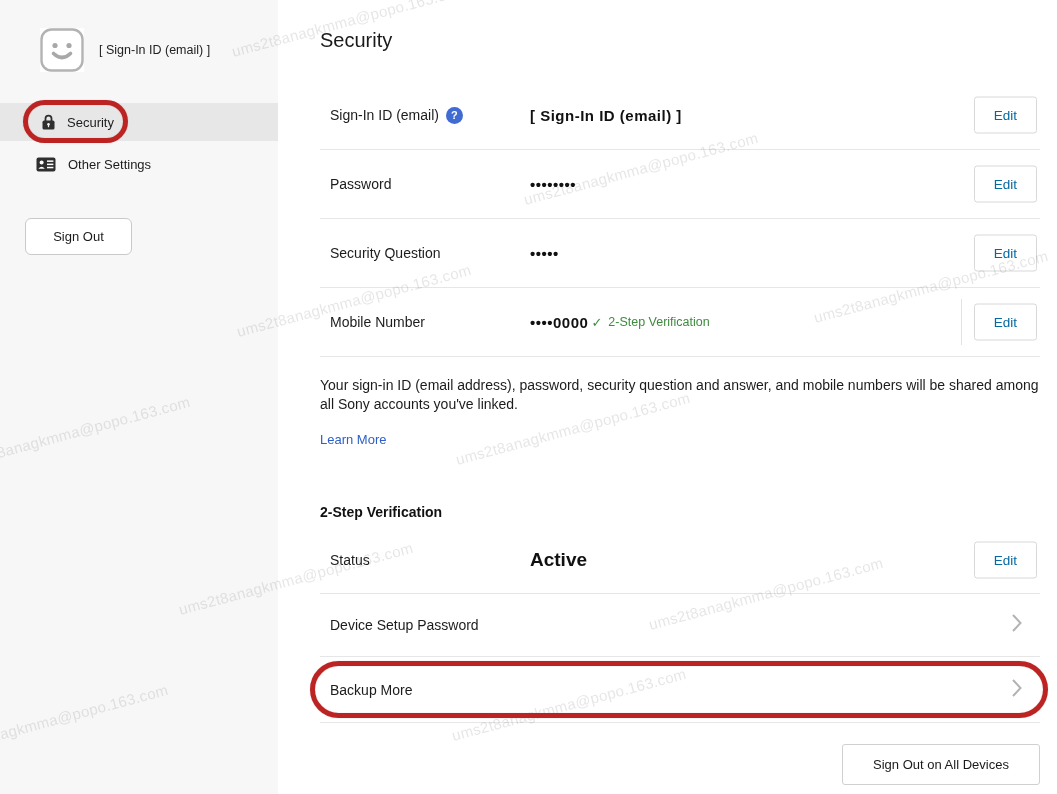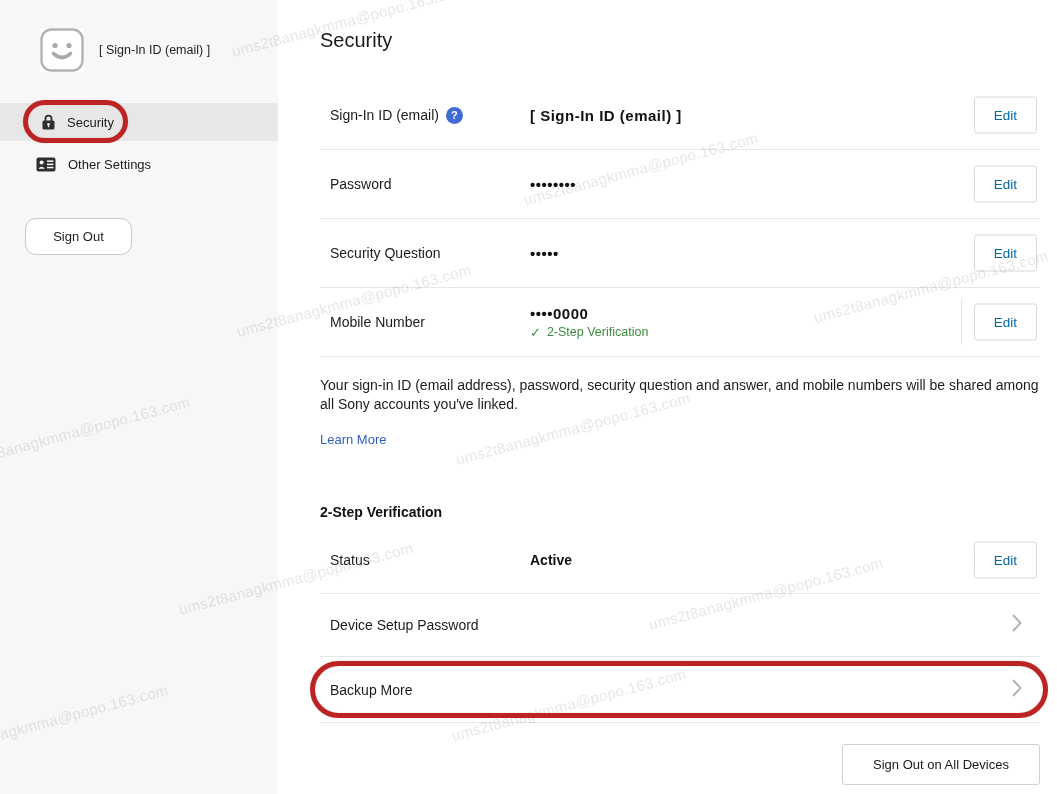--- a/index.html
+++ b/index.html
@@ -15,38 +15,38 @@
   .account{position:absolute;left:40px;top:28px;display:flex;align-items:center;}
   .avatar{width:44px;height:44px;background:#fff;}
   .account-label{margin-left:15px;font-size:12.5px;color:#222;}
   .nav{position:absolute;left:0;top:103px;width:278px;}
   .nav-item{height:38px;display:flex;align-items:center;padding-left:42px;cursor:pointer;}
   .nav-item.selected{background:#e7e7e7;}
   .nav-item.other{padding-left:36px;margin-top:4px;}
   .nav-icon{display:flex;align-items:center;margin-right:12px;}
   .nav-label{font-size:13px;color:#1c1c1c;}
   .sign-out-btn{position:absolute;left:25px;top:218px;width:107px;height:37px;background:#fff;
-      border:1px solid #c9c9c9;border-radius:11px;font-size:13px;color:#1c1c1c;
+      border:1px solid #c9c9c9;border-radius:6px;font-size:13px;color:#1c1c1c;
       font-family:inherit;cursor:pointer;}
   
   .annot{position:absolute;border:5px solid #bc2423;pointer-events:none;z-index:6;
       box-shadow:0 0 1px rgba(188,36,35,.4), inset 0 0 1px rgba(188,36,35,.4);}
   .annot-sidebar{left:23px;top:100px;width:95px;height:33px;border-radius:22px;}
   .annot-backup{left:310px;top:661px;width:728px;height:47px;border-radius:29px;}
   
   .main{position:absolute;left:320px;top:0;width:720px;z-index:2;}
   .page-title{margin:26px 0 0 0;font-size:20px;font-weight:400;color:#1a1a1a;height:28px;line-height:28px;}
   .rows{margin-top:27px;}
   .row{position:relative;height:69px;display:flex;align-items:center;border-bottom:1px solid #e6e6e6;padding-left:10px;box-sizing:border-box;}
   .row.first{height:69px;}
   .row-label{width:200px;font-size:14px;color:#1c1c1c;display:flex;align-items:center;flex:none;}
   .help-badge{display:inline-flex;align-items:center;justify-content:center;width:17px;height:17px;
       border-radius:50%;background:#3f6bd3;color:#fff;font-size:11px;font-weight:bold;margin-left:7px;cursor:pointer;}
   .row-value{font-size:15px;font-weight:bold;color:#111;letter-spacing:.5px;}
-  .value-stack{display:flex;flex-direction:column;gap:3px;justify-content:flex-end;}
+  .value-stack{display:flex;flex-direction:row;gap:3px;justify-content:flex-end;}
   .badge-2sv{font-size:12.5px;font-weight:400;color:#3d8b3d;letter-spacing:0;display:flex;align-items:center;gap:6px;}
   .badge-check{font-family:"DejaVu Sans",sans-serif;font-size:13px;}
   .edit-btn{position:absolute;right:3px;top:50%;transform:translateY(-50%);width:63px;height:37px;
       background:#fff;border:1px solid #d8d8d8;border-radius:3px;font-size:13.5px;color:#0369a1;
       font-family:inherit;cursor:pointer;text-align:center;}
   .mini-divider{position:absolute;right:78px;top:11px;bottom:11px;width:1px;background:#e2e2e2;}
   .note{margin:19px 0 0 0;font-size:14px;line-height:19px;color:#1c1c1c;}
   .learn-more{display:inline-block;margin-top:18px;font-size:13px;color:#2d5fc7;text-decoration:none;cursor:pointer;}
   .section-heading{margin:56px 0 0 0;font-size:14px;font-weight:bold;color:#111;}
   .status-row{margin-top:6px;height:68px;}
@@ -163,21 +163,21 @@
     </div>
 
     <p class="note">Your sign-in ID (email address), password, security question and answer, and mobile numbers will be shared among all Sony accounts you've linked.</p>
 
     <a class="learn-more">Learn More</a>
 
     <h2 class="section-heading">2-Step Verification</h2>
 
     <div class="row status-row">
       <div class="row-label">Status</div>
-      <div class="row-value" style="font-size:14px;letter-spacing:0;">Active</div>
+      <div class="row-value" style="font-size:19px;letter-spacing:0;">Active</div>
       <button class="edit-btn">Edit</button>
     </div>
 
     <div class="link-row">
       <span class="link-label">Device Setup Password</span>
       <span class="chevron">
         <svg width="10" height="18" viewBox="0 0 10 18">
           <polyline points="1,1 8.5,9 1,17" fill="none" stroke="#b3b3b3" stroke-width="2"></polyline>
         </svg>
       </span>

